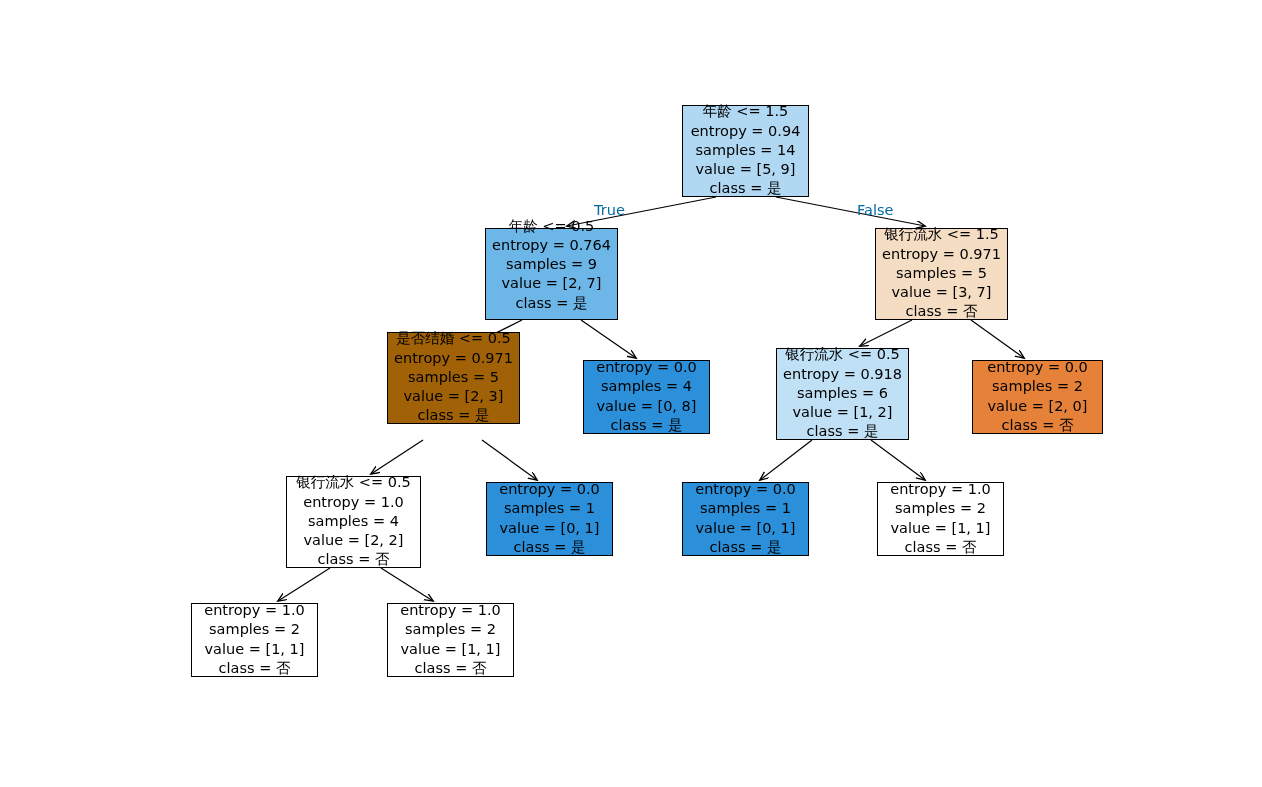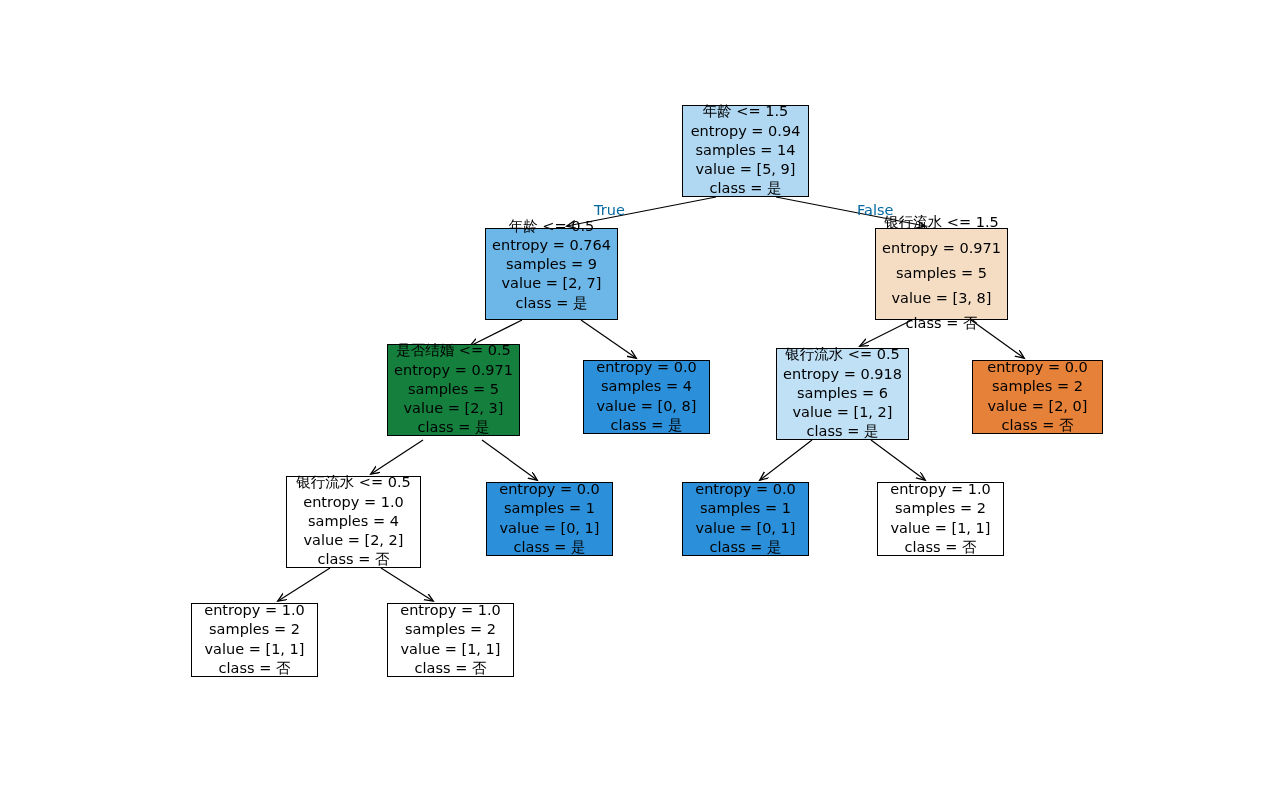--- a/index.html
+++ b/index.html
@@ -82,28 +82,28 @@
         <span class="ln">value = [5, 9]</span>
         <span class="ln">class = 是</span>
       </div>
       <div class="node" style="left: 485px; top: 228px; width: 133px; height: 92px; background: rgb(108, 182, 232); justify-content: flex-end;">
         <span class="ln">年龄 &lt;= 0.5</span>
         <span class="ln">entropy = 0.764</span>
         <span class="ln">samples = 9</span>
         <span class="ln">value = [2, 7]</span>
         <span class="ln">class = 是</span>
       </div>
-      <div class="node" style="left: 875px; top: 228px; width: 133px; height: 92px; background: rgb(245, 221, 196); gap: 6px;">
+      <div class="node" style="left: 875px; top: 228px; width: 133px; height: 92px; background: rgb(245, 221, 196);">
         <span class="ln">银行流水 &lt;= 1.5</span>
         <span class="ln">entropy = 0.971</span>
         <span class="ln">samples = 5</span>
-        <span class="ln">value = [3, 8]</span>
+        <span class="ln">value = [3, 7]</span>
         <span class="ln">class = 否</span>
       </div>
-      <div class="node" style="left: 387px; top: 344px; width: 133px; height: 92px; background: #15803d;">
+      <div class="node" style="left: 387px; top: 332px; width: 133px; height: 92px; background: #a16207;">
         <span class="ln">是否结婚 &lt;= 0.5</span>
         <span class="ln">entropy = 0.971</span>
         <span class="ln">samples = 5</span>
         <span class="ln">value = [2, 3]</span>
         <span class="ln">class = 是</span>
       </div>
       <div class="node" style="left: 583px; top: 360px; width: 127px; height: 74px; background: rgb(43, 144, 217);">
         <span class="ln">entropy = 0.0</span>
         <span class="ln">samples = 4</span>
         <span class="ln">value = [0, 8]</span>

